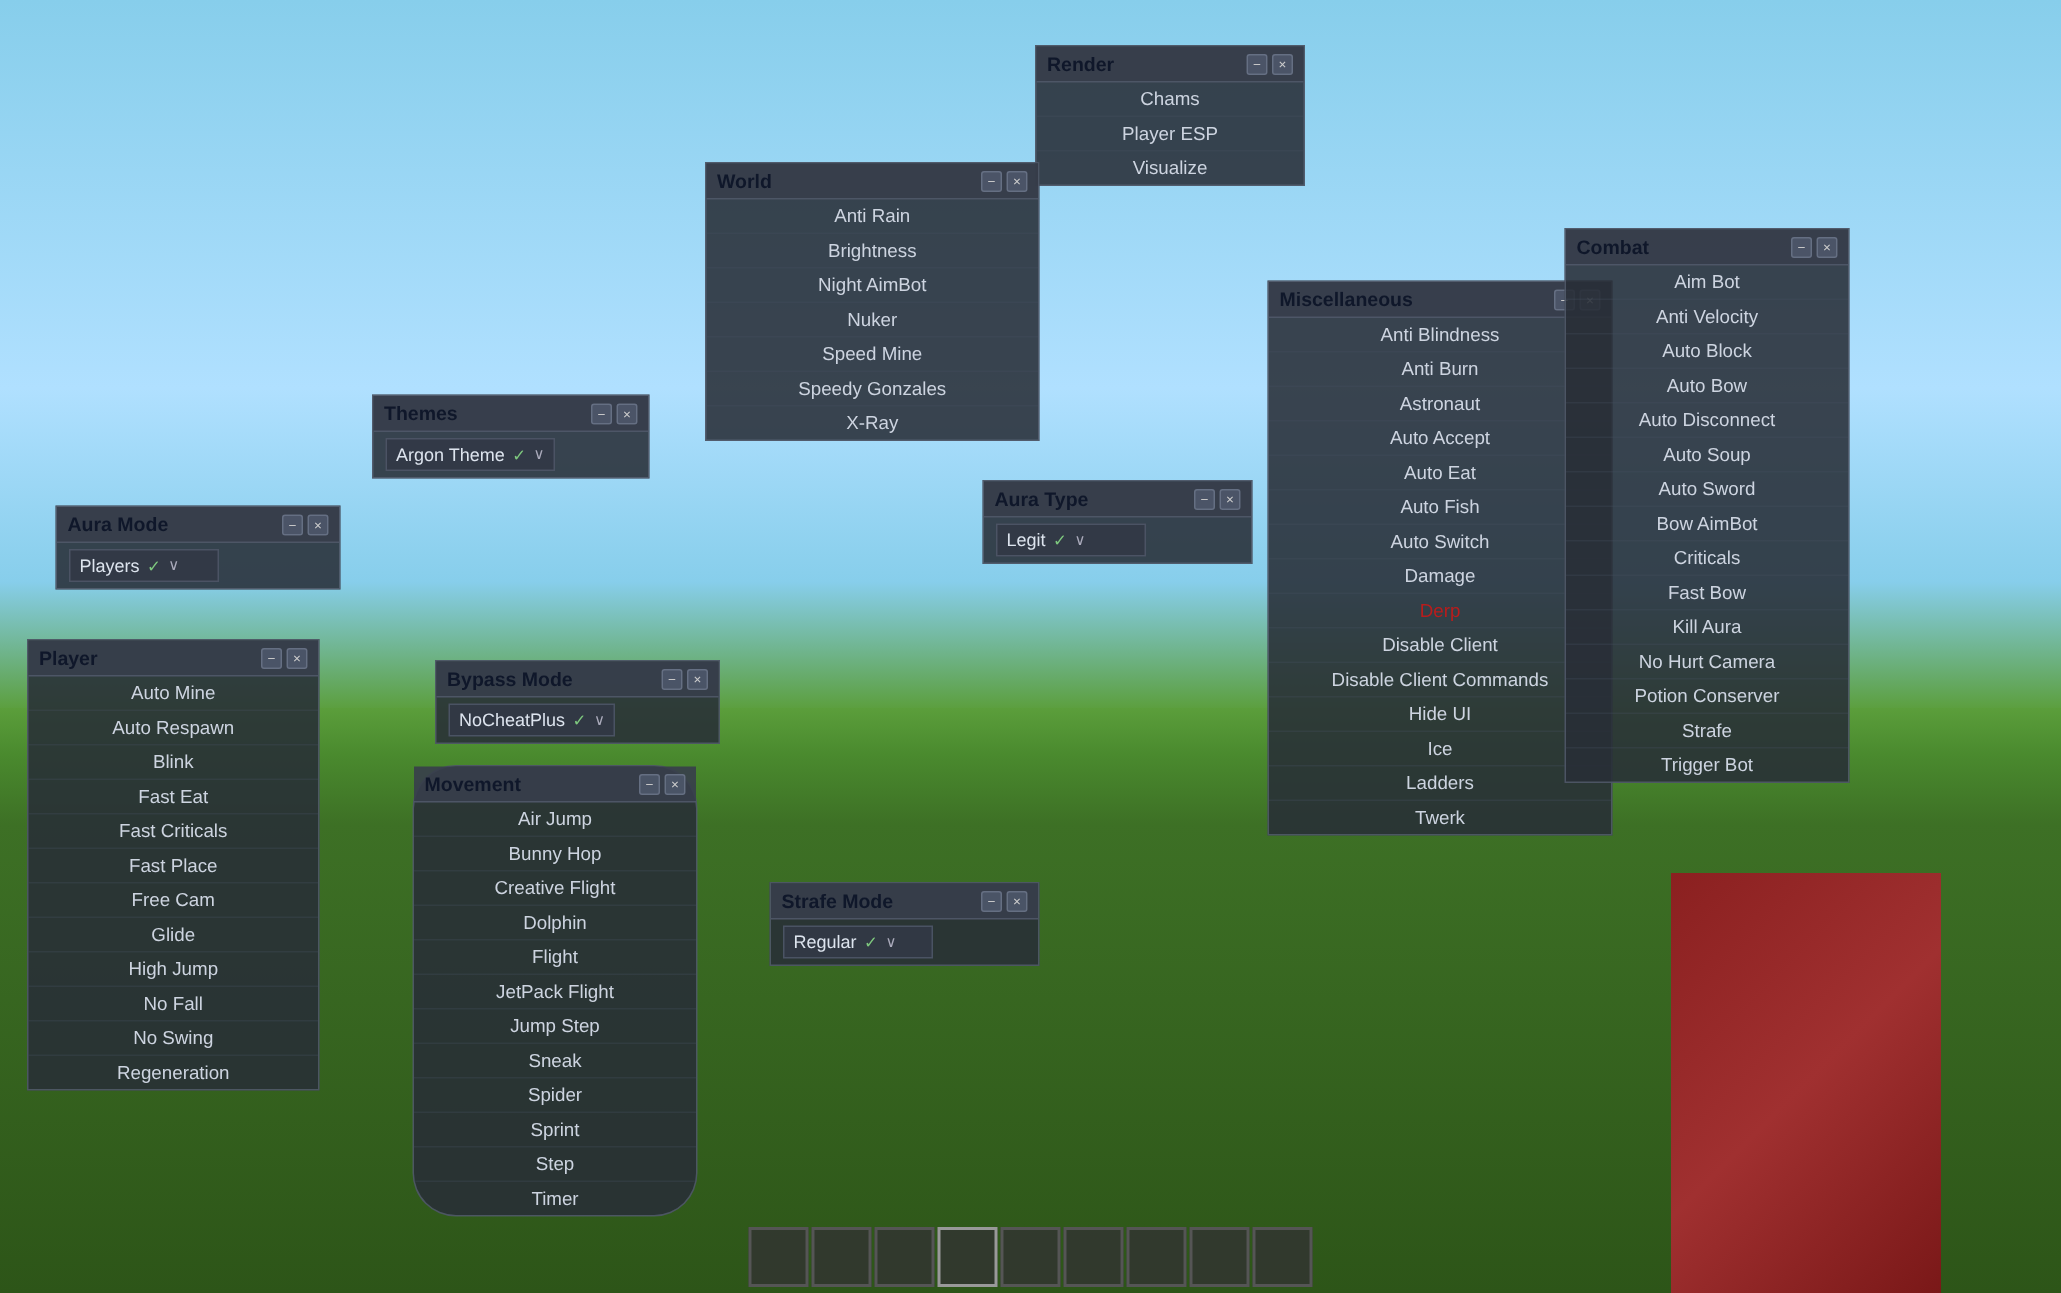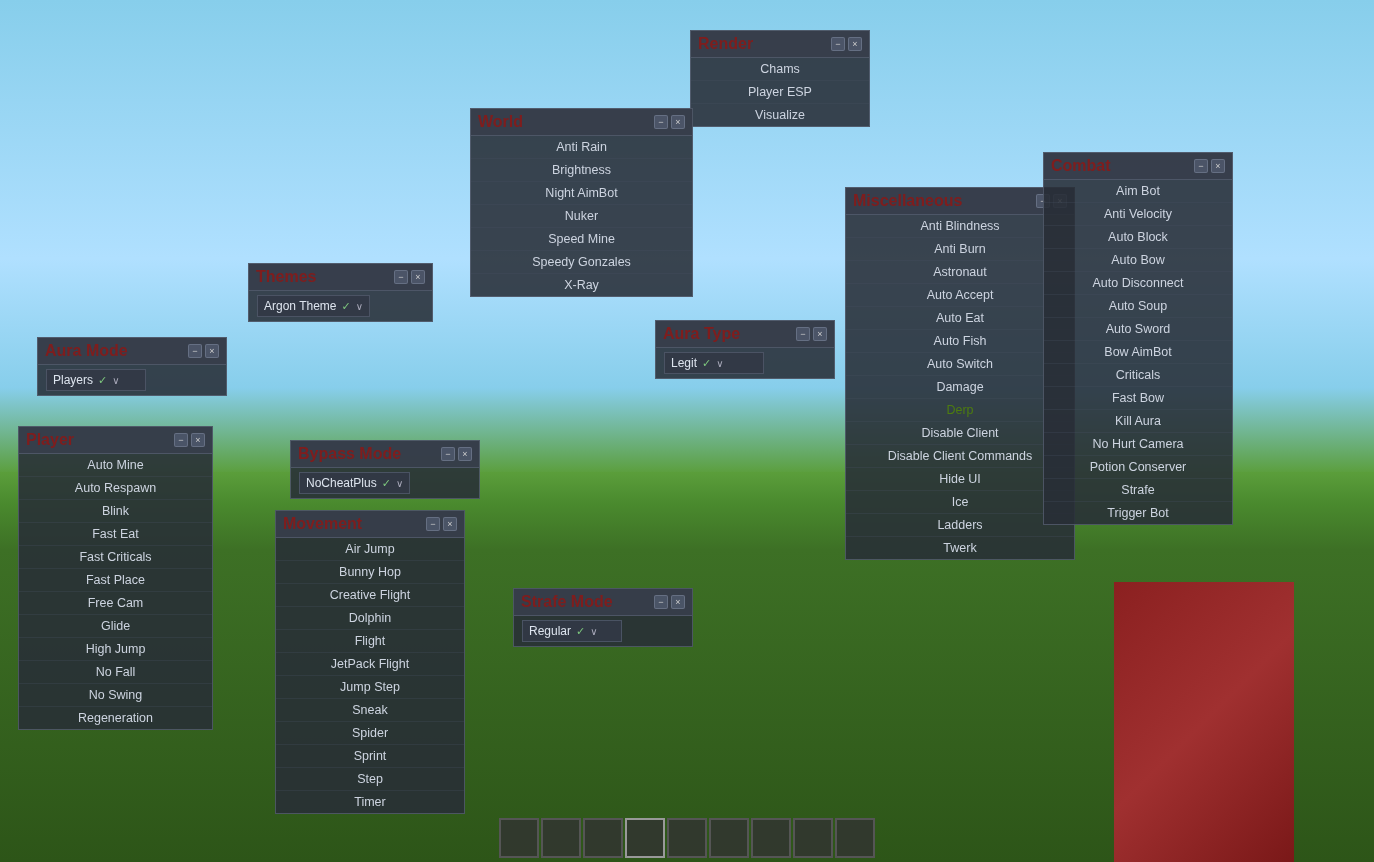--- a/index.html
+++ b/index.html
@@ -40,22 +40,22 @@
       display: flex;
       align-items: center;
       justify-content: space-between;
       background: rgba(55, 62, 75, 0.9);
       padding: 4px 7px;
       border-bottom: 1px solid rgba(100,110,130,0.5);
     }
 
     .panel-title {
       font-weight: 600;
-      font-size: 16px;
-      color: #7f1d1d;
+      font-size: 13px;
+      color: #0f172a;
     }
 
     .panel-controls {
       display: flex;
       gap: 3px;
     }
 
     .panel-btn {
       width: 14px;
       height: 14px;
@@ -254,21 +254,21 @@
     </div>
   </div>
   <div class="panel-item">Anti Blindness</div>
   <div class="panel-item">Anti Burn</div>
   <div class="panel-item">Astronaut</div>
   <div class="panel-item">Auto Accept</div>
   <div class="panel-item">Auto Eat</div>
   <div class="panel-item">Auto Fish</div>
   <div class="panel-item">Auto Switch</div>
   <div class="panel-item">Damage</div>
-  <div style="display:flex;align-items:center;justify-content:center;padding:4px 10px;border-bottom:1px solid rgba(70,80,95,0.3);cursor:pointer;color:#4d7c0f;font-size:12.5px;">
+  <div style="display:flex;align-items:center;justify-content:center;padding:4px 10px;border-bottom:1px solid rgba(70,80,95,0.3);cursor:pointer;color:#b91c1c;font-size:12.5px;">
     
     Derp
   </div>
   <div class="panel-item">Disable Client</div>
   <div class="panel-item">Disable Client Commands</div>
   <div class="panel-item">Hide UI</div>
   <div class="panel-item">Ice</div>
   <div class="panel-item">Ladders</div>
   <div class="panel-item">Twerk</div>
 </div>
@@ -330,21 +330,21 @@
   </div>
   <div class="panel-dropdown">
     <div class="dropdown-select">
       <span>NoCheatPlus</span>
       <span class="checkmark">✓</span>
       <span class="dropdown-arrow">∨</span>
     </div>
   </div>
 </div>
 
-<div class="panel" style="left:275px;top:510px;width:190px;">
+<div class="panel" style="left:275px;top:510px;width:190px;border-radius:29px;">
   <div class="panel-header">
     <span class="panel-title">Movement</span>
     <div class="panel-controls">
       <div class="panel-btn">−</div>
       <div class="panel-btn">×</div>
     </div>
   </div>
   <div class="panel-item">Air Jump</div>
   <div class="panel-item">Bunny Hop</div>
   <div class="panel-item">Creative Flight</div>

